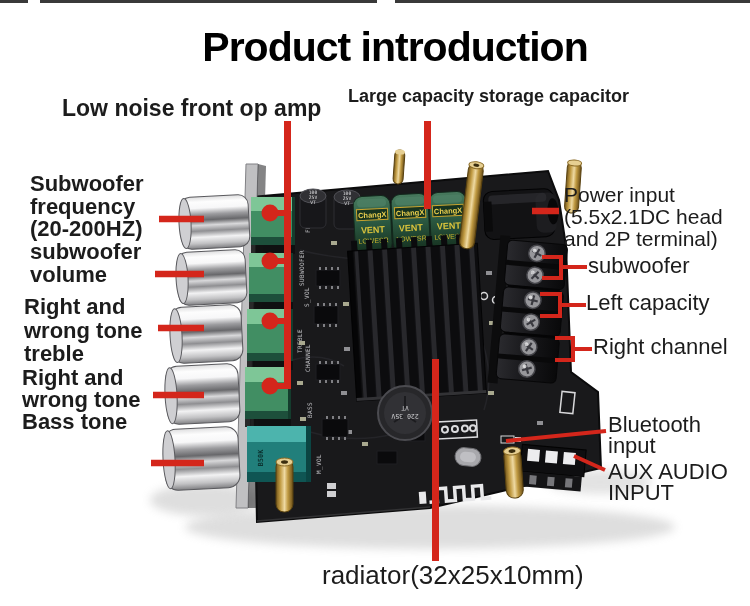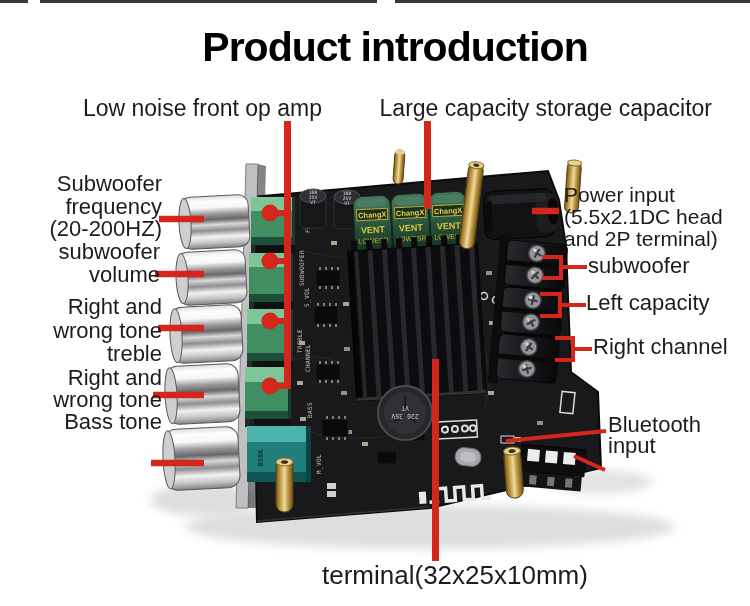--- a/index.html
+++ b/index.html
@@ -1,25 +1,25 @@
 <!DOCTYPE html>
 <html><head>
 <meta charset="utf-8">
 <style>
   html,body{margin:0;padding:0;background:#fff;}
   #stage{position:relative;width:750px;height:606px;background:#ffffff;overflow:hidden;
          font-family:"Liberation Sans",sans-serif;}
   .topseg{position:absolute;top:0;height:3px;background:#1e1e1e;opacity:.88;}
   #board-art{position:absolute;left:0;top:0;z-index:1;}
   .label{position:absolute;z-index:3;color:#1c1c1c;white-space:pre-line;line-height:1.03;}
-  .c{text-align:right;}
+  .c{text-align:left;font-weight:bold;}
   #page-title{position:absolute;left:40px;top:24px;width:710px;text-align:center;
       font-size:41px;font-weight:bold;letter-spacing:-1px;color:#000000;z-index:3;}
   #lbl-low-noise{left:62px;top:97px;width:260px;font-size:23px;}
-  #lbl-storage{left:348px;top:97px;width:364px;font-size:23px;}
+  #lbl-storage{left:348px;top:87px;width:364px;font-size:18px;}
   #lbl-freq{left:30px;top:173px;width:132px;font-size:22px;line-height:22.5px;}
   #lbl-subvol{left:30px;top:241px;width:130px;font-size:22px;line-height:22.5px;}
   #lbl-treble{left:24px;top:295px;width:138px;font-size:22px;line-height:23.5px;}
   #lbl-bass{left:22px;top:367px;width:140px;font-size:22px;line-height:22px;}
   #lbl-total{left:16px;top:438px;width:148px;font-size:22px;line-height:23px;}
   #lbl-power{left:564px;top:184px;width:190px;font-size:21px;line-height:22px;}
   #lbl-subout{left:588px;top:255px;font-size:22px;}
   #lbl-leftch{left:586px;top:292px;font-size:22px;}
   #lbl-rightch{left:593px;top:336px;font-size:22px;}
   #lbl-bt{left:608px;top:414px;font-size:22px;line-height:21px;}
@@ -487,14 +487,16 @@
 wrong tone
 Bass tone</div>
   <div class="label" id="lbl-power">Power input
 (5.5x2.1DC head
 and 2P terminal)</div>
   <div class="label" id="lbl-subout">subwoofer</div>
   <div class="label" id="lbl-leftch">Left capacity</div>
   <div class="label" id="lbl-rightch">Right channel</div>
   <div class="label" id="lbl-bt">Bluetooth
  input</div>
-  <div class="label" id="lbl-radiator">terminal(32x25x10mm)</div>
+  <div class="label" id="lbl-aux">AUX AUDIO
+INPUT</div>
+  <div class="label" id="lbl-radiator">radiator(32x25x10mm)</div>
 </div>
 
 </body></html>

